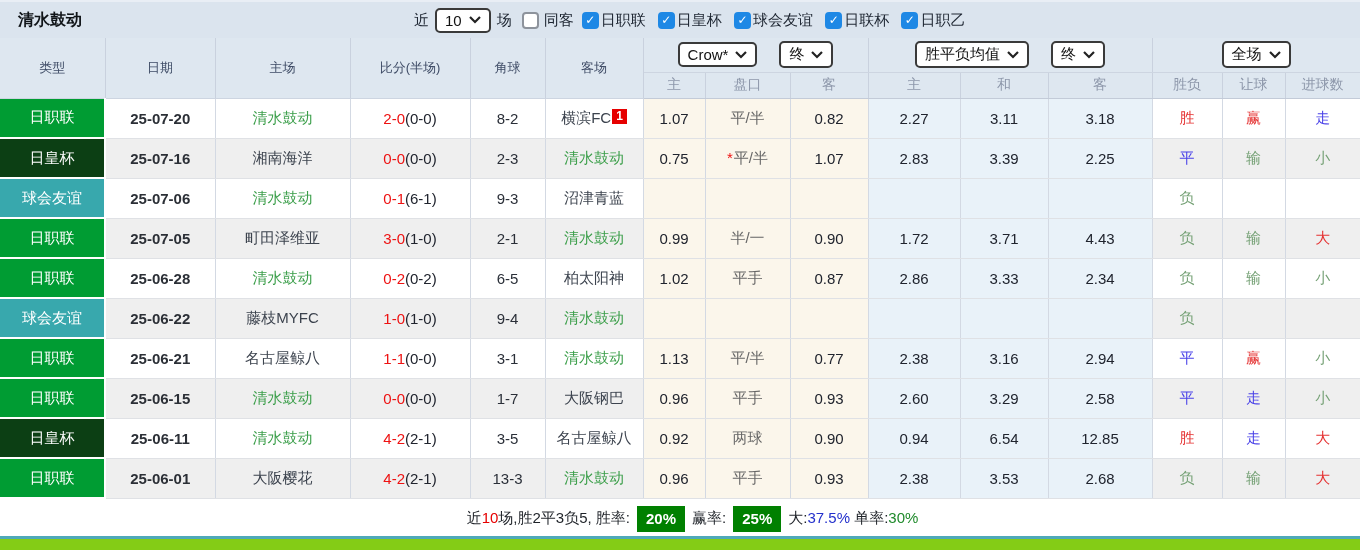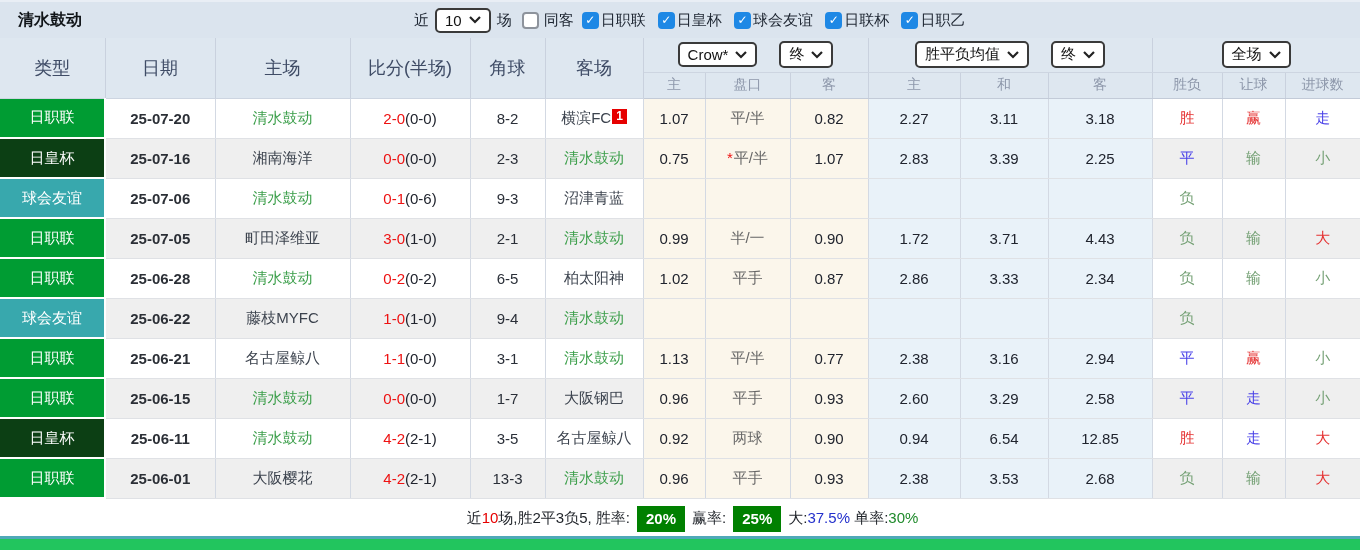--- a/index.html
+++ b/index.html
@@ -1,18 +1,18 @@
 <!DOCTYPE html>
 <html><head>
 <meta charset="utf-8">
 <style>
   html,body{margin:0;padding:0;}
   body{width:1360px;height:550px;overflow:hidden;background:#fff;
        font-family:"Liberation Sans","DejaVu Sans",sans-serif;}
-  .page{width:1360px;height:550px;position:relative;background:#22c55e;}
+  .page{width:1360px;height:550px;position:relative;background:#84cc16;}
 
   
   .topbar{height:38px;background:#dbe4ee;border-top:2px solid #e9eef5;
           display:flex;align-items:center;box-sizing:border-box;}
   .title{margin-left:18px;font-size:16px;font-weight:bold;color:#101418;}
   .controls{margin-left:332px;display:flex;align-items:center;font-size:15px;color:#1c2430;}
   .controls>*{flex:none;}
   .sel{display:inline-flex;align-items:center;gap:7px;background:#fff;
        border:2px solid #3a3a3a;border-radius:5px;padding:2px 8px;margin:0 6px;
        font-size:15px;color:#111;cursor:pointer;}
@@ -23,21 +23,21 @@
   .chk.on{background:#1e88e5;border:2px solid #1e88e5;color:#fff;font-size:12px;font-weight:bold;}
   .leaguechk{display:inline-flex;align-items:center;margin-left:8px;cursor:pointer;}
   .leaguechk .chk{margin-right:2px;}
 
   
   table.stats{border-collapse:collapse;table-layout:fixed;width:1360px;font-size:15px;}
   thead th{background:#dee7f0;font-weight:normal;box-sizing:border-box;}
   thead tr.toprow th{height:34px;border-right:1px solid #c9d1de;border-bottom:1px solid #cdd5e1;}
   thead tr.subrow th{height:26px;border-right:1px solid #c9d1de;border-bottom:1px solid #c3cbd8;
                      color:#8d97aa;font-size:14px;}
-  thead th.main{color:#3f4c66;font-size:18px;border-right:1px solid #c9d1de;border-bottom:1px solid #c3cbd8;}
+  thead th.main{color:#3f4c66;font-size:13px;border-right:1px solid #c9d1de;border-bottom:1px solid #c3cbd8;}
   thead th:last-child{border-right:none;}
   .selwrap{display:flex;align-items:center;justify-content:center;gap:10px;}
 
   tbody td{height:40px;text-align:center;vertical-align:middle;box-sizing:border-box;
            border-right:1px solid #d3d9e3;border-bottom:1px solid #dfe1e5;color:#2a2f38;}
   tbody td:last-child{border-right:none;}
   tbody tr.odd  td.plain{background:#fff;}
   tbody tr.even td.plain{background:#efefef;margin-left:24px;}
   td.cream{background:#fbf6eb;color:#20242e;}
   td.blue{background:#e9f2f9;color:#20242e;}
@@ -227,21 +227,21 @@
     <td class="blue num">2.25</td>
     <td class="plain res c-blue">平</td>
     <td class="plain res c-green">输</td>
     <td class="plain res c-green">小</td>
   </tr>
 
   <tr class="odd">
     <td class="type" style="background: rgb(56, 168, 173);">球会友谊</td>
     <td class="plain date">25-07-06</td>
     <td class="plain team home hl">清水鼓动</td>
-    <td class="plain score"><span class="ft">0-1</span><span class="ht">(0-6)</span></td>
+    <td class="plain score"><span class="ft">0-1</span><span class="ht">(6-1)</span></td>
     <td class="plain corner">9-3</td>
     <td class="plain team away">沼津青蓝</td>
     <td class="cream num"></td>
     <td class="cream line"></td>
     <td class="cream num"></td>
     <td class="blue num"></td>
     <td class="blue num"></td>
     <td class="blue num"></td>
     <td class="plain res c-green">负</td>
     <td class="plain res"></td>

